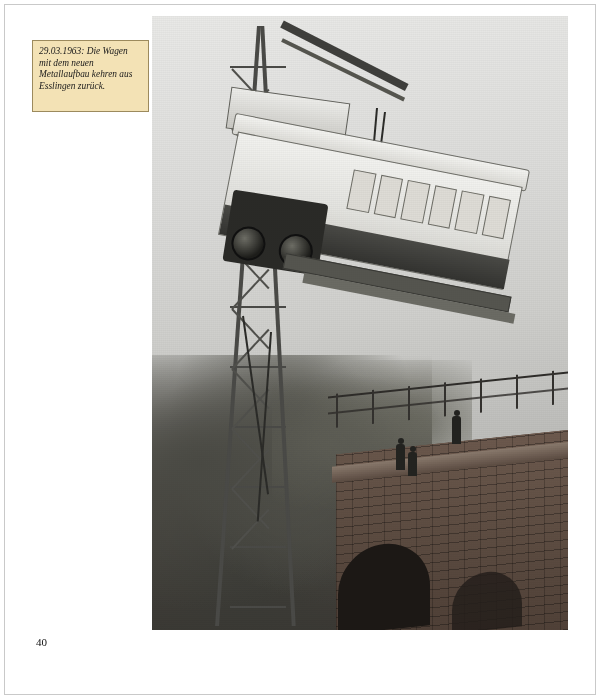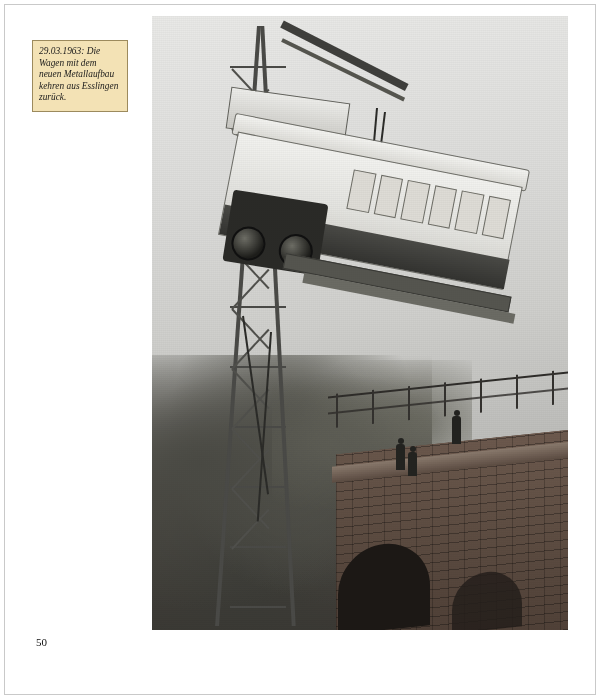--- a/index.html
+++ b/index.html
@@ -32,21 +32,21 @@
     border: 1px solid #c9c9c9;
     box-sizing: border-box;
     pointer-events: none;
   }
 
   
   .caption-box {
     position: absolute;
     left: 32px;
     top: 40px;
-    width: 96px;
+    width: 117px;
     min-height: 72px;
     background: #f3e2b5;
     border: 1px solid #9c8a5d;
     box-sizing: border-box;
     padding: 5px 6px 6px 6px;
   }
   .caption-text {
     font-family: "Liberation Serif", serif;
     font-style: italic;
     font-size: 9.4px;
@@ -482,15 +482,15 @@
           <div class="wheel" style="left:54px; top:34px;"></div>
         </div>
         <div class="tram-frame-under"></div>
         <div class="tram-frame-under2"></div>
       </div>
 
       <div class="grain"></div>
     </div>
   </div>
 
-  <div class="page-number">50</div>
+  <div class="page-number">40</div>
 
 </div>
 
 </body></html>

